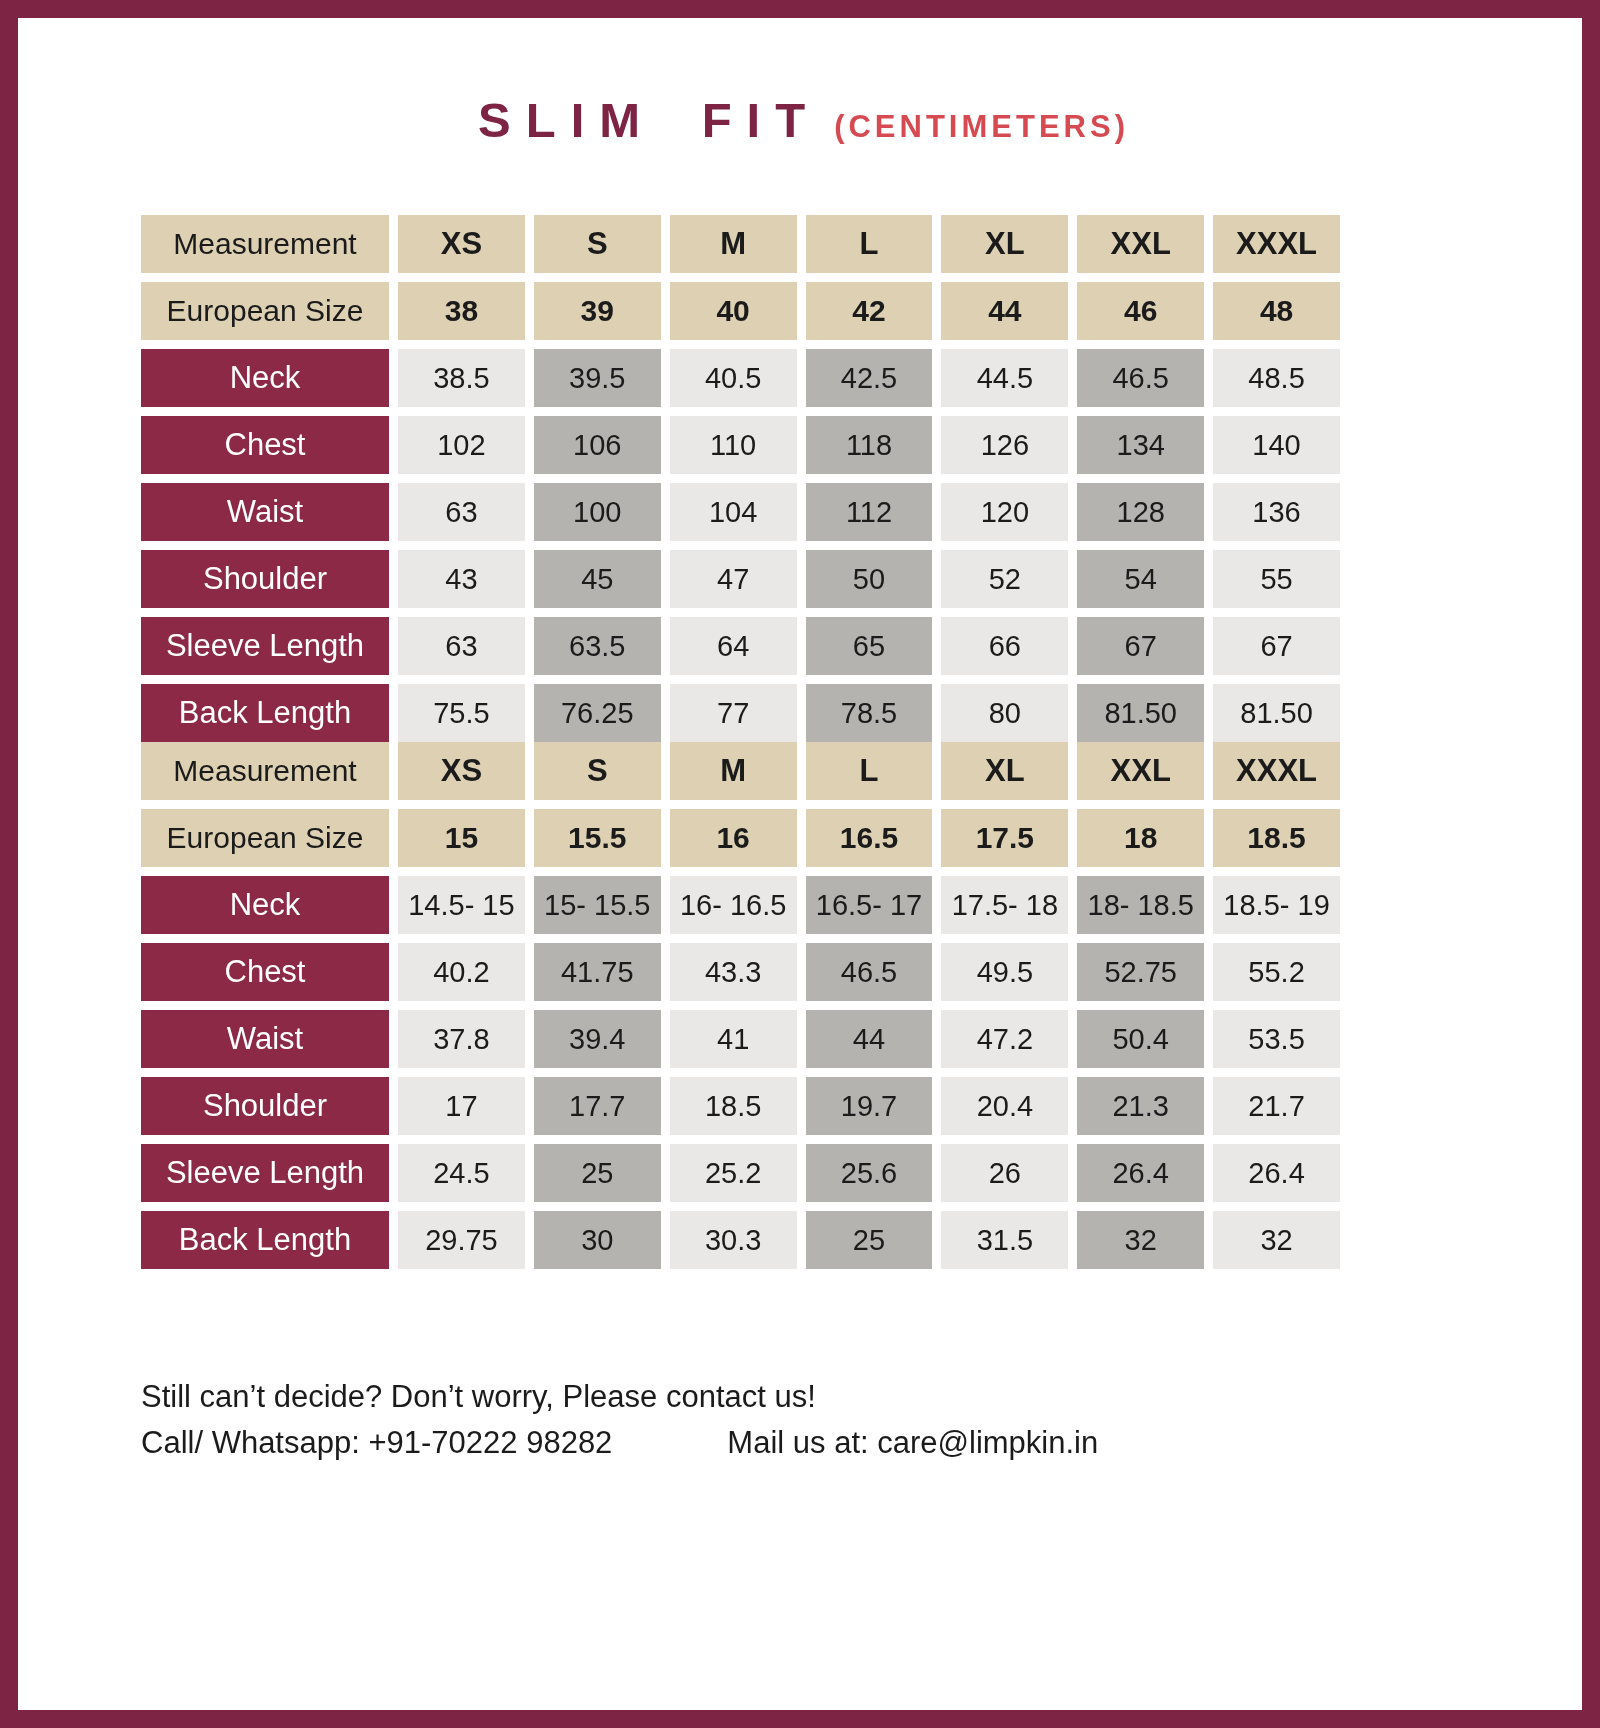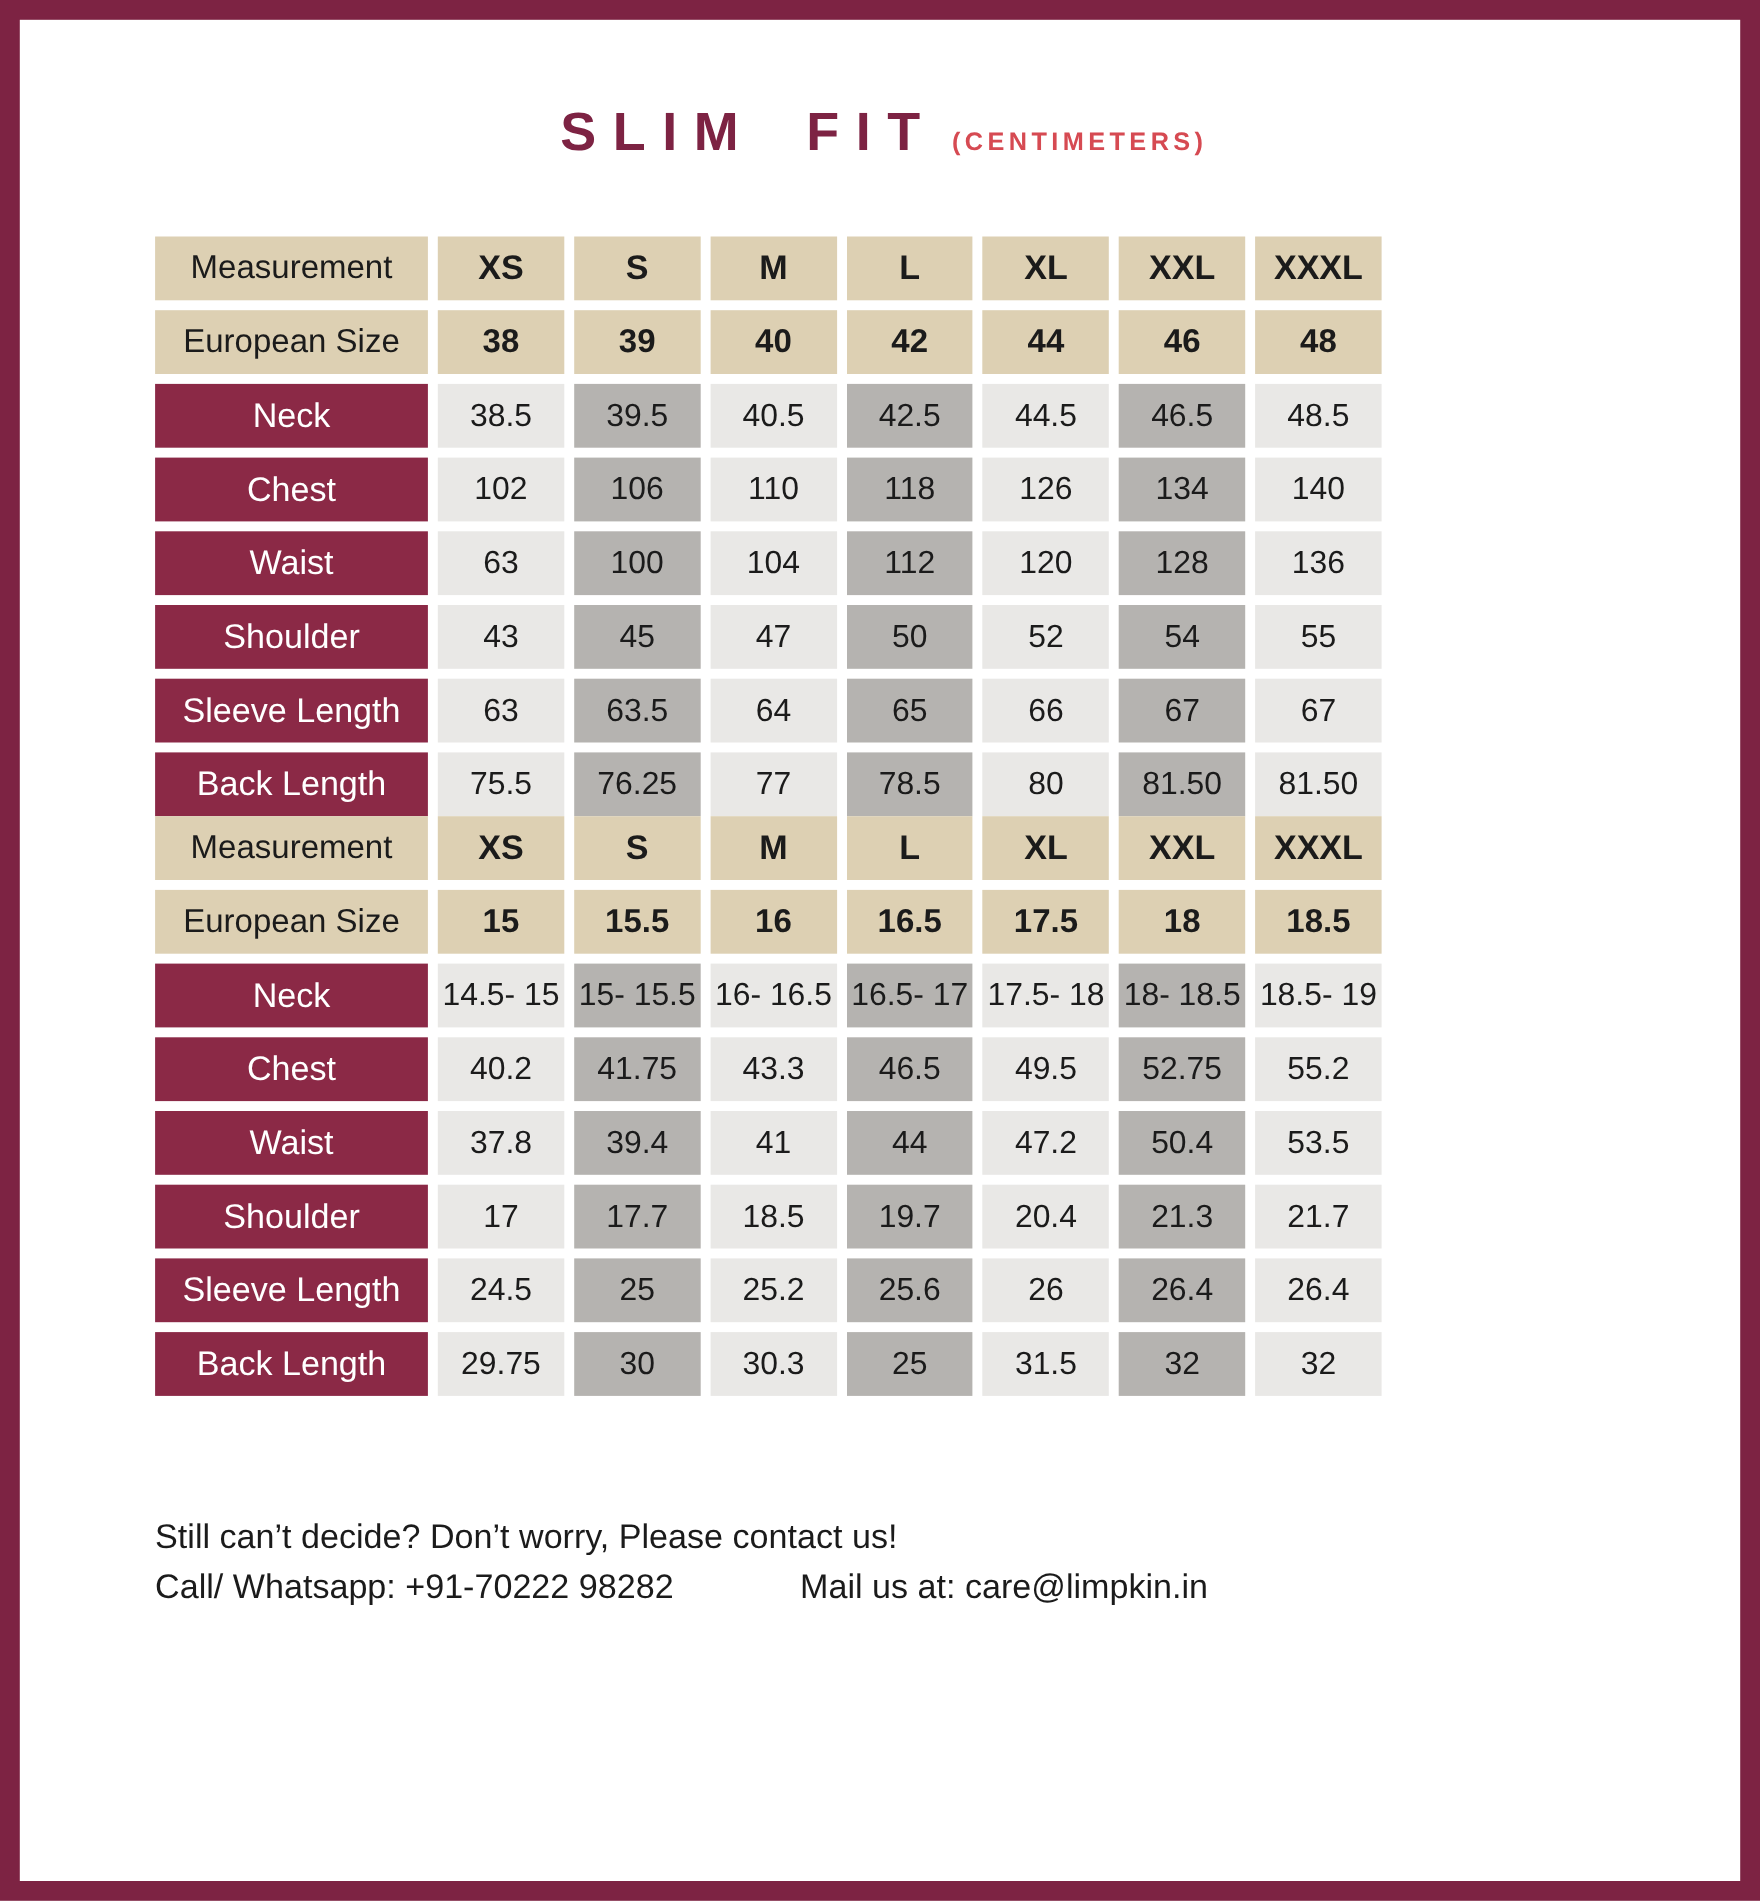--- a/index.html
+++ b/index.html
@@ -31,28 +31,28 @@
   .size-title.first{margin-top:62px;margin-bottom:43px;}
   .size-title.second{margin-top:100px;margin-bottom:30px;}
   .size-title .main{
     font-size:49px;
     font-weight:600;
     letter-spacing:15px;
     word-spacing:18px;
     color:var(--maroon-border);
   }
   .size-title .unit{
-    font-size:23px;
+    font-size:31px;
     font-weight:600;
     letter-spacing:4px;
     color:var(--accent-red);
     margin-left:14px;
   }
   .size-grid{
-    width:1115px;
+    width:1199px;
     margin-left:123px;
     display:grid;
     grid-template-columns:248px repeat(7, 1fr);
     gap:9px;
   }
   .cell{
     height:58px;
     display:flex;
     align-items:center;
     justify-content:center;

